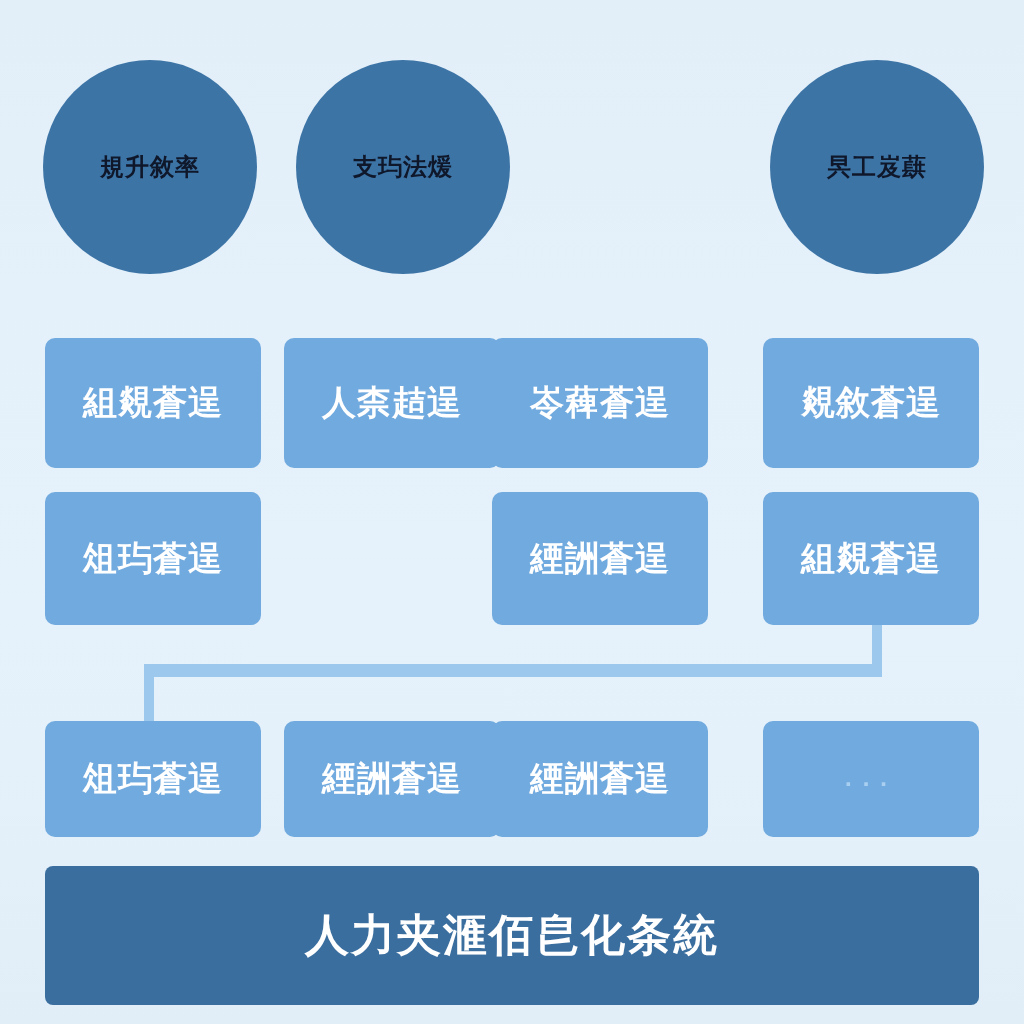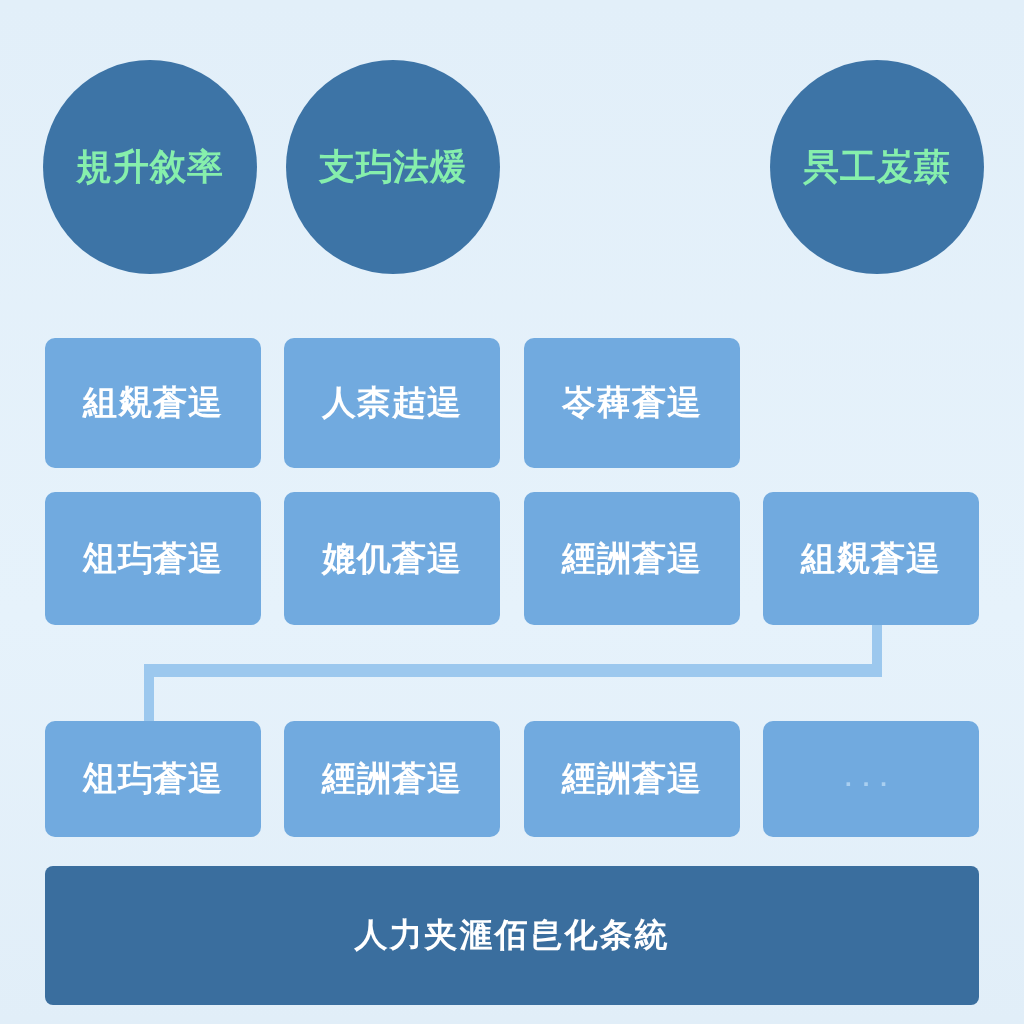--- a/index.html
+++ b/index.html
@@ -25,22 +25,22 @@
       width: 214px;
       height: 214px;
       border-radius: 50%;
       background: #3D74A6;
       display: flex;
       align-items: center;
       justify-content: center;
       top: 60px;
     }
     .circle span {
-      color: #86efac;
-      font-size: 36px;
+      color: #0f172a;
+      font-size: 24px;
       font-weight: bold;
       letter-spacing: 1px;
       white-space: nowrap;
     }
     .box {
       position: absolute;
       width: 216px;
       background: #71AADF;
       border-radius: 10px;
       display: flex;
@@ -57,21 +57,21 @@
     .box.ellipsis span {
       font-size: 20px;
       letter-spacing: 10px;
       color: #A9CFF0;
     }
     .row1 { top: 338px; height: 130px; }
     .row2 { top: 492px; height: 133px; }
     .row3 { top: 721px; height: 116px; }
     .col1 { left: 45px; }
     .col2 { left: 284px; }
-    .col3 { left: 524px; }
+    .col3 { left: 492px; }
     .col4 { left: 763px; }
 
     .connector {
       position: absolute;
       background: #9CC8EE;
     }
     .conn-v1 { left: 872px; top: 625px; width: 10px; height: 52px; }
     .conn-h  { left: 144px; top: 664px; width: 738px; height: 13px; border-radius: 3px; }
     .conn-v2 { left: 144px; top: 664px; width: 10px; height: 58px; }
 
@@ -82,56 +82,56 @@
       width: 934px;
       height: 139px;
       background: #3A6E9E;
       border-radius: 8px;
       display: flex;
       align-items: center;
       justify-content: center;
     }
     .base-bar span {
       color: #FFFFFF;
-      font-size: 33px;
+      font-size: 44px;
       font-weight: bold;
       letter-spacing: 2px;
       white-space: nowrap;
     }
   </style>
 </head>
 <body>
 
 <div class="canvas">
 
   <div class="circle" style="left:43px;">
     <span>規升敘率</span>
   </div>
-  <div class="circle" style="left:286px;">
+  <div class="circle" style="left:296px;">
     <span>支玙法煖</span>
   </div>
   <div class="circle" style="left:770px;align-items:center;">
     <span>昗工岌蕻</span>
   </div>
 
   <div class="box row1 col2">
     <span>人柰趌逞</span>
   </div>
   <div class="box row1 col1">
     <span>組覢蒼逞</span>
   </div>
   <div class="box row1 col3">
     <span>岺薭蒼逞</span>
   </div>
+  <div class="box row1 col4">
+    <span>覢敘蒼逞</span>
+  </div>
 
   <div class="box row2 col1">
     <span>俎玙蒼逞</span>
-  </div>
-  <div class="box row2 col2">
-    <span>媲仉蒼逞</span>
   </div>
   <div class="box row2 col3">
     <span>緸詶蒼逞</span>
   </div>
   <div class="box row2 col4">
     <span>組覢蒼逞</span>
   </div>
 
   <div class="connector conn-v1"></div>
   <div class="connector conn-h"></div>

